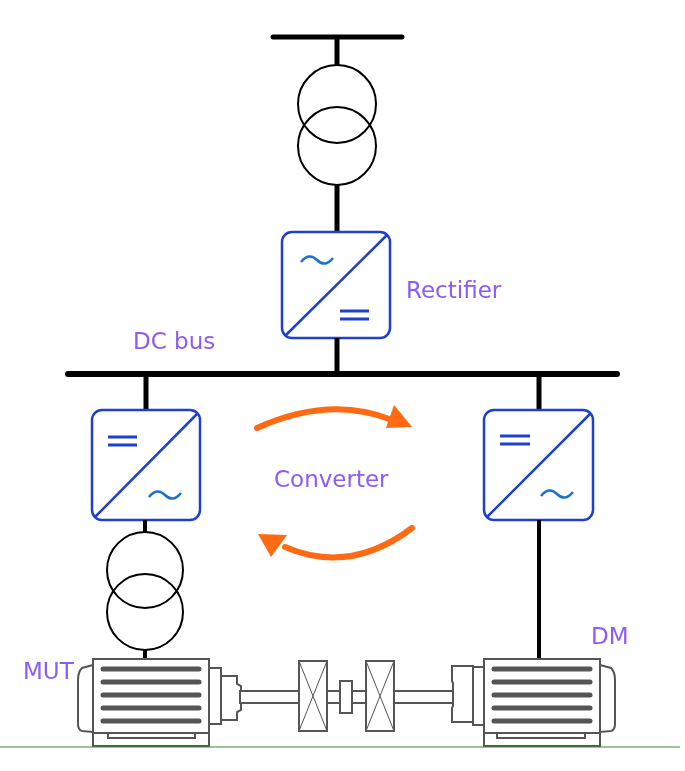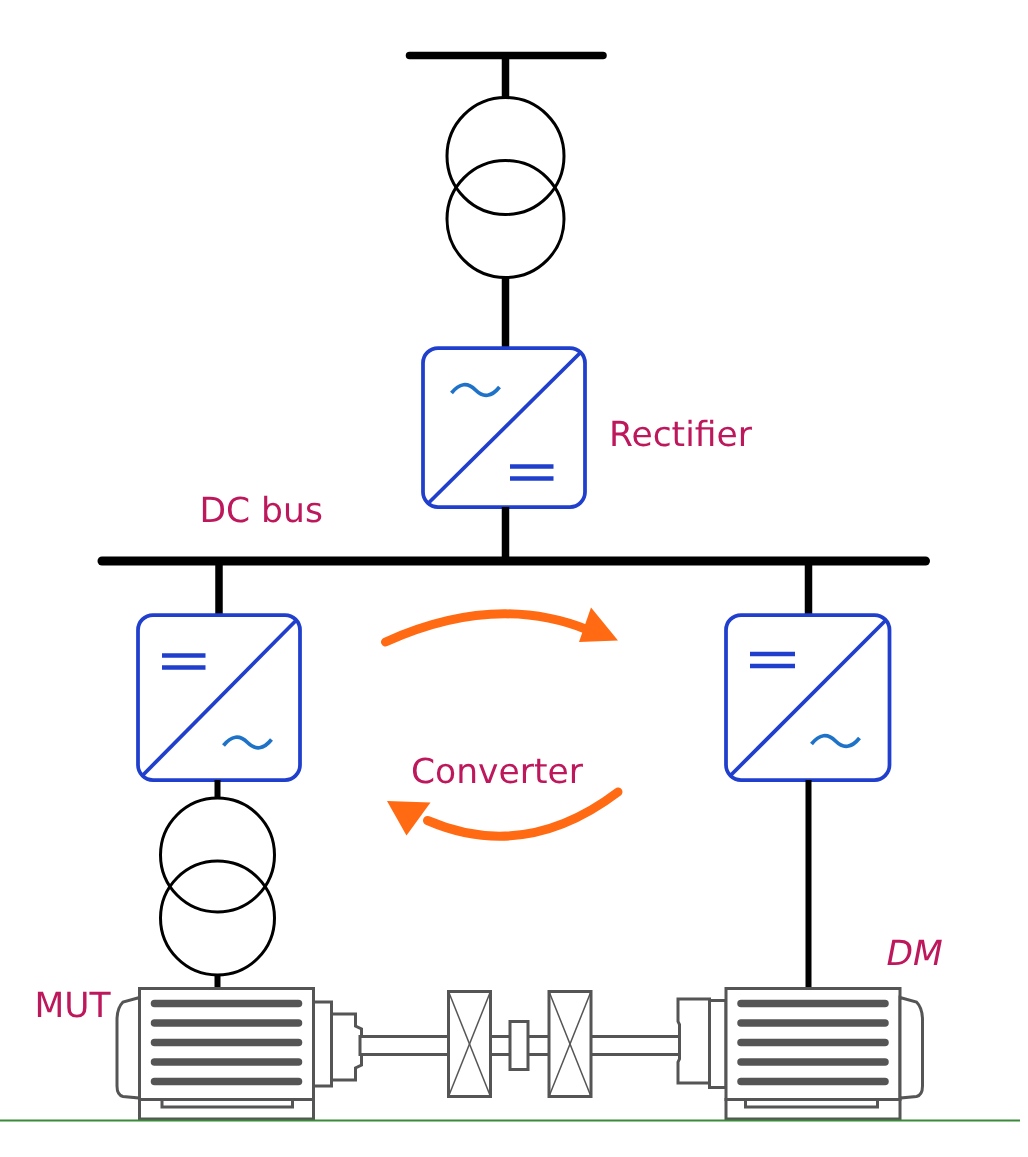--- a/index.html
+++ b/index.html
@@ -1,18 +1,18 @@
 <!DOCTYPE html>
 <html><head>
 <meta charset="utf-8">
 <style>
   html, body { margin:0; padding:0; background:#ffffff; }
   body { width:685px; height:771px; position:relative; overflow:hidden; font-family:"DejaVu Sans", sans-serif; }
   svg { position:absolute; left:0; top:0; }
-  .lbl { position:absolute; font-family:"DejaVu Sans", sans-serif; font-size:23px; color:#be185d; white-space:nowrap; line-height:1; }
+  .lbl { position:absolute; font-family:"DejaVu Sans", sans-serif; font-size:23px; color:#8b5cf6; white-space:nowrap; line-height:1; }
 </style>
 </head>
 <body>
 
 <svg width="685" height="771" viewBox="0 0 685 771">
 
   <line x1="273" y1="37" x2="402" y2="37" stroke="#000" stroke-width="5" stroke-linecap="round"></line>
   <line x1="337" y1="37" x2="337" y2="66" stroke="#000" stroke-width="5"></line>
 
   <g fill="none" stroke="#000" stroke-width="2">
@@ -114,15 +114,15 @@
       <line x1="494" y1="708" x2="590" y2="708"></line>
       <line x1="494" y1="721" x2="590" y2="721"></line>
     </g>
   </g>
 
   <line x1="0" y1="747" x2="680" y2="747" stroke="#3a8a3a" stroke-width="1.2"></line>
 </svg>
 
 <div class="lbl" style="left:406px; top:279px;">Rectifier</div>
 <div class="lbl" style="left:133px; top:330px;">DC bus</div>
-<div class="lbl" style="left:274px; top:468px;margin-top:36px;">Converter</div>
+<div class="lbl" style="left:274px; top:468px;">Converter</div>
 <div class="lbl" style="left:23px; top:660px;">MUT</div>
-<div class="lbl" style="left:591px; top:625px;font-style:italic;">DM</div>
+<div class="lbl" style="left:591px; top:625px;">DM</div>
 
 </body></html>

